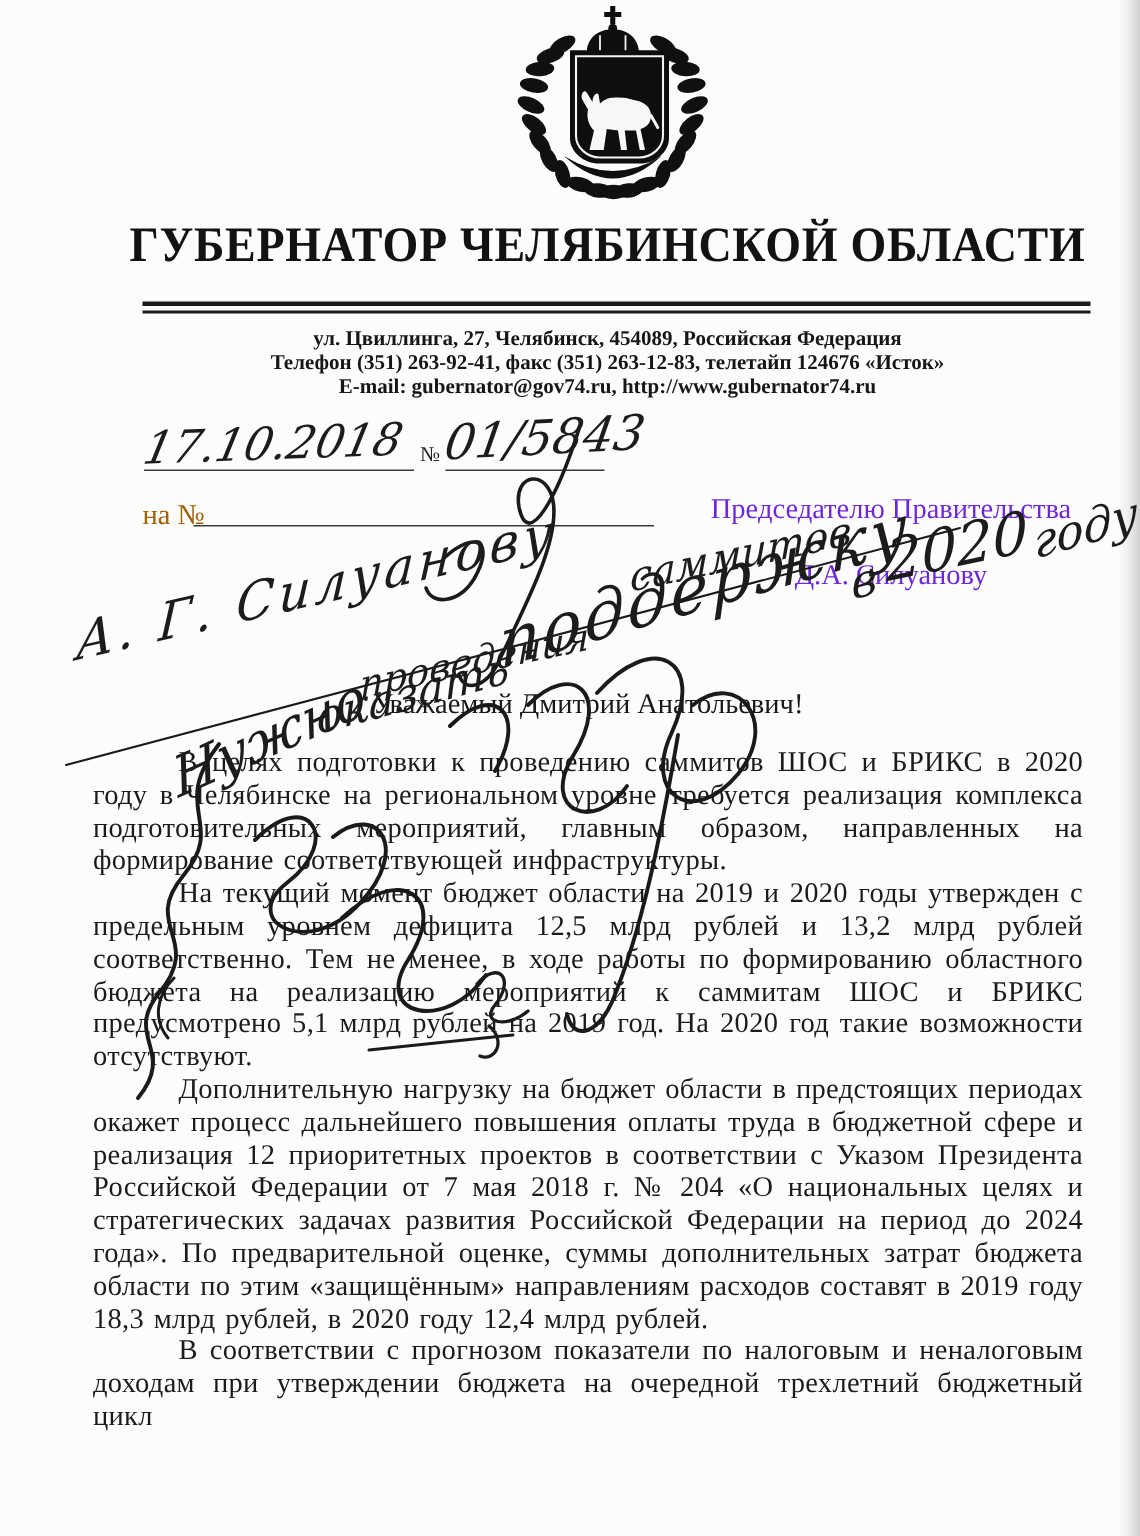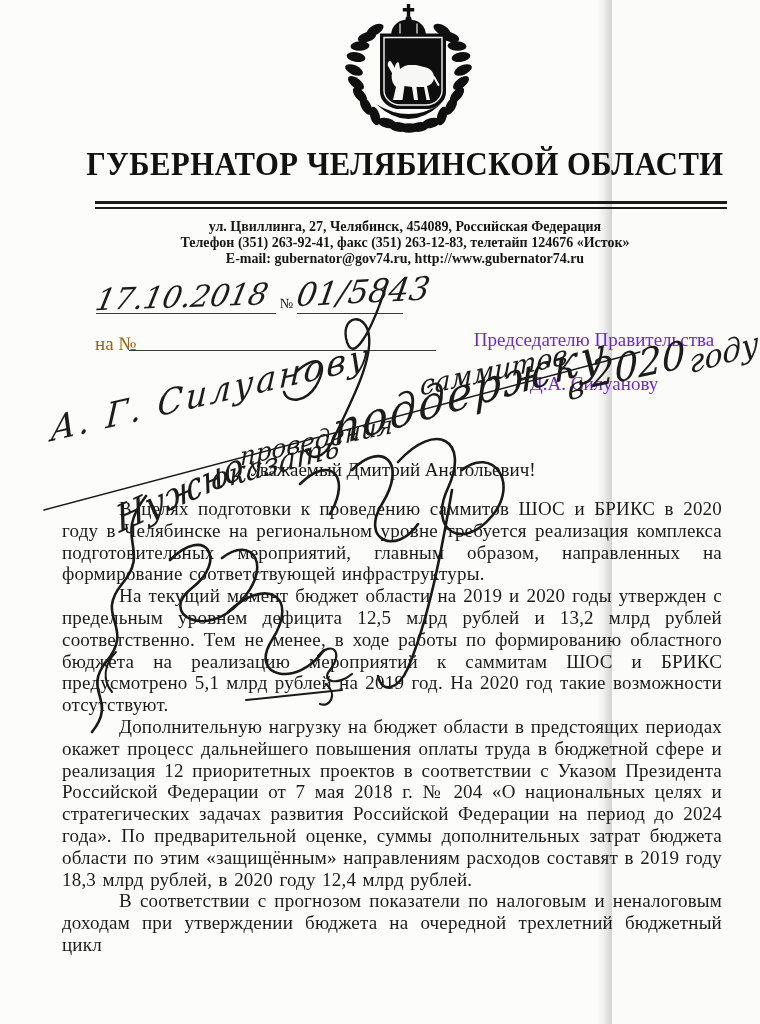--- a/index.html
+++ b/index.html
@@ -1,18 +1,18 @@
 <!DOCTYPE html>
 <html><head>
 <meta charset="utf-8">
 <style>
   html,body{margin:0;padding:0;}
   body{width:760px;height:1024px;overflow:hidden;background:#fbfbfa;
        font-family:"Liberation Serif", serif;color:#1c1c1c;position:relative;}
-  .page{position:absolute;inset:0;width:612px;height:1024px;background:#fcfcfb;}
+  .page{position:absolute;inset:0;width:760px;height:1024px;background:#fcfcfb;}
   .edge-band{position:absolute;top:0;right:0;width:15px;height:100%;
     background:linear-gradient(90deg, rgba(0,0,0,0) 0%, rgba(0,0,0,0.05) 45%, rgba(0,0,0,0.17) 100%);}
   
   .emblem{position:absolute;left:333px;top:2px;width:151px;height:132px;}
   .lh-title{position:absolute;left:45px;top:146px;width:720px;margin:0;
     text-align:center;font-weight:bold;font-size:33px;letter-spacing:0.5px;color:#121212;
     transform:scaleX(0.93);transform-origin:50% 50%;white-space:nowrap;}
   .rule{position:absolute;left:95px;top:201px;width:632px;}
   .rule-a{height:3px;background:#1a1a1a;}
   .rule-b{height:2px;background:#1a1a1a;margin-top:3px;}

